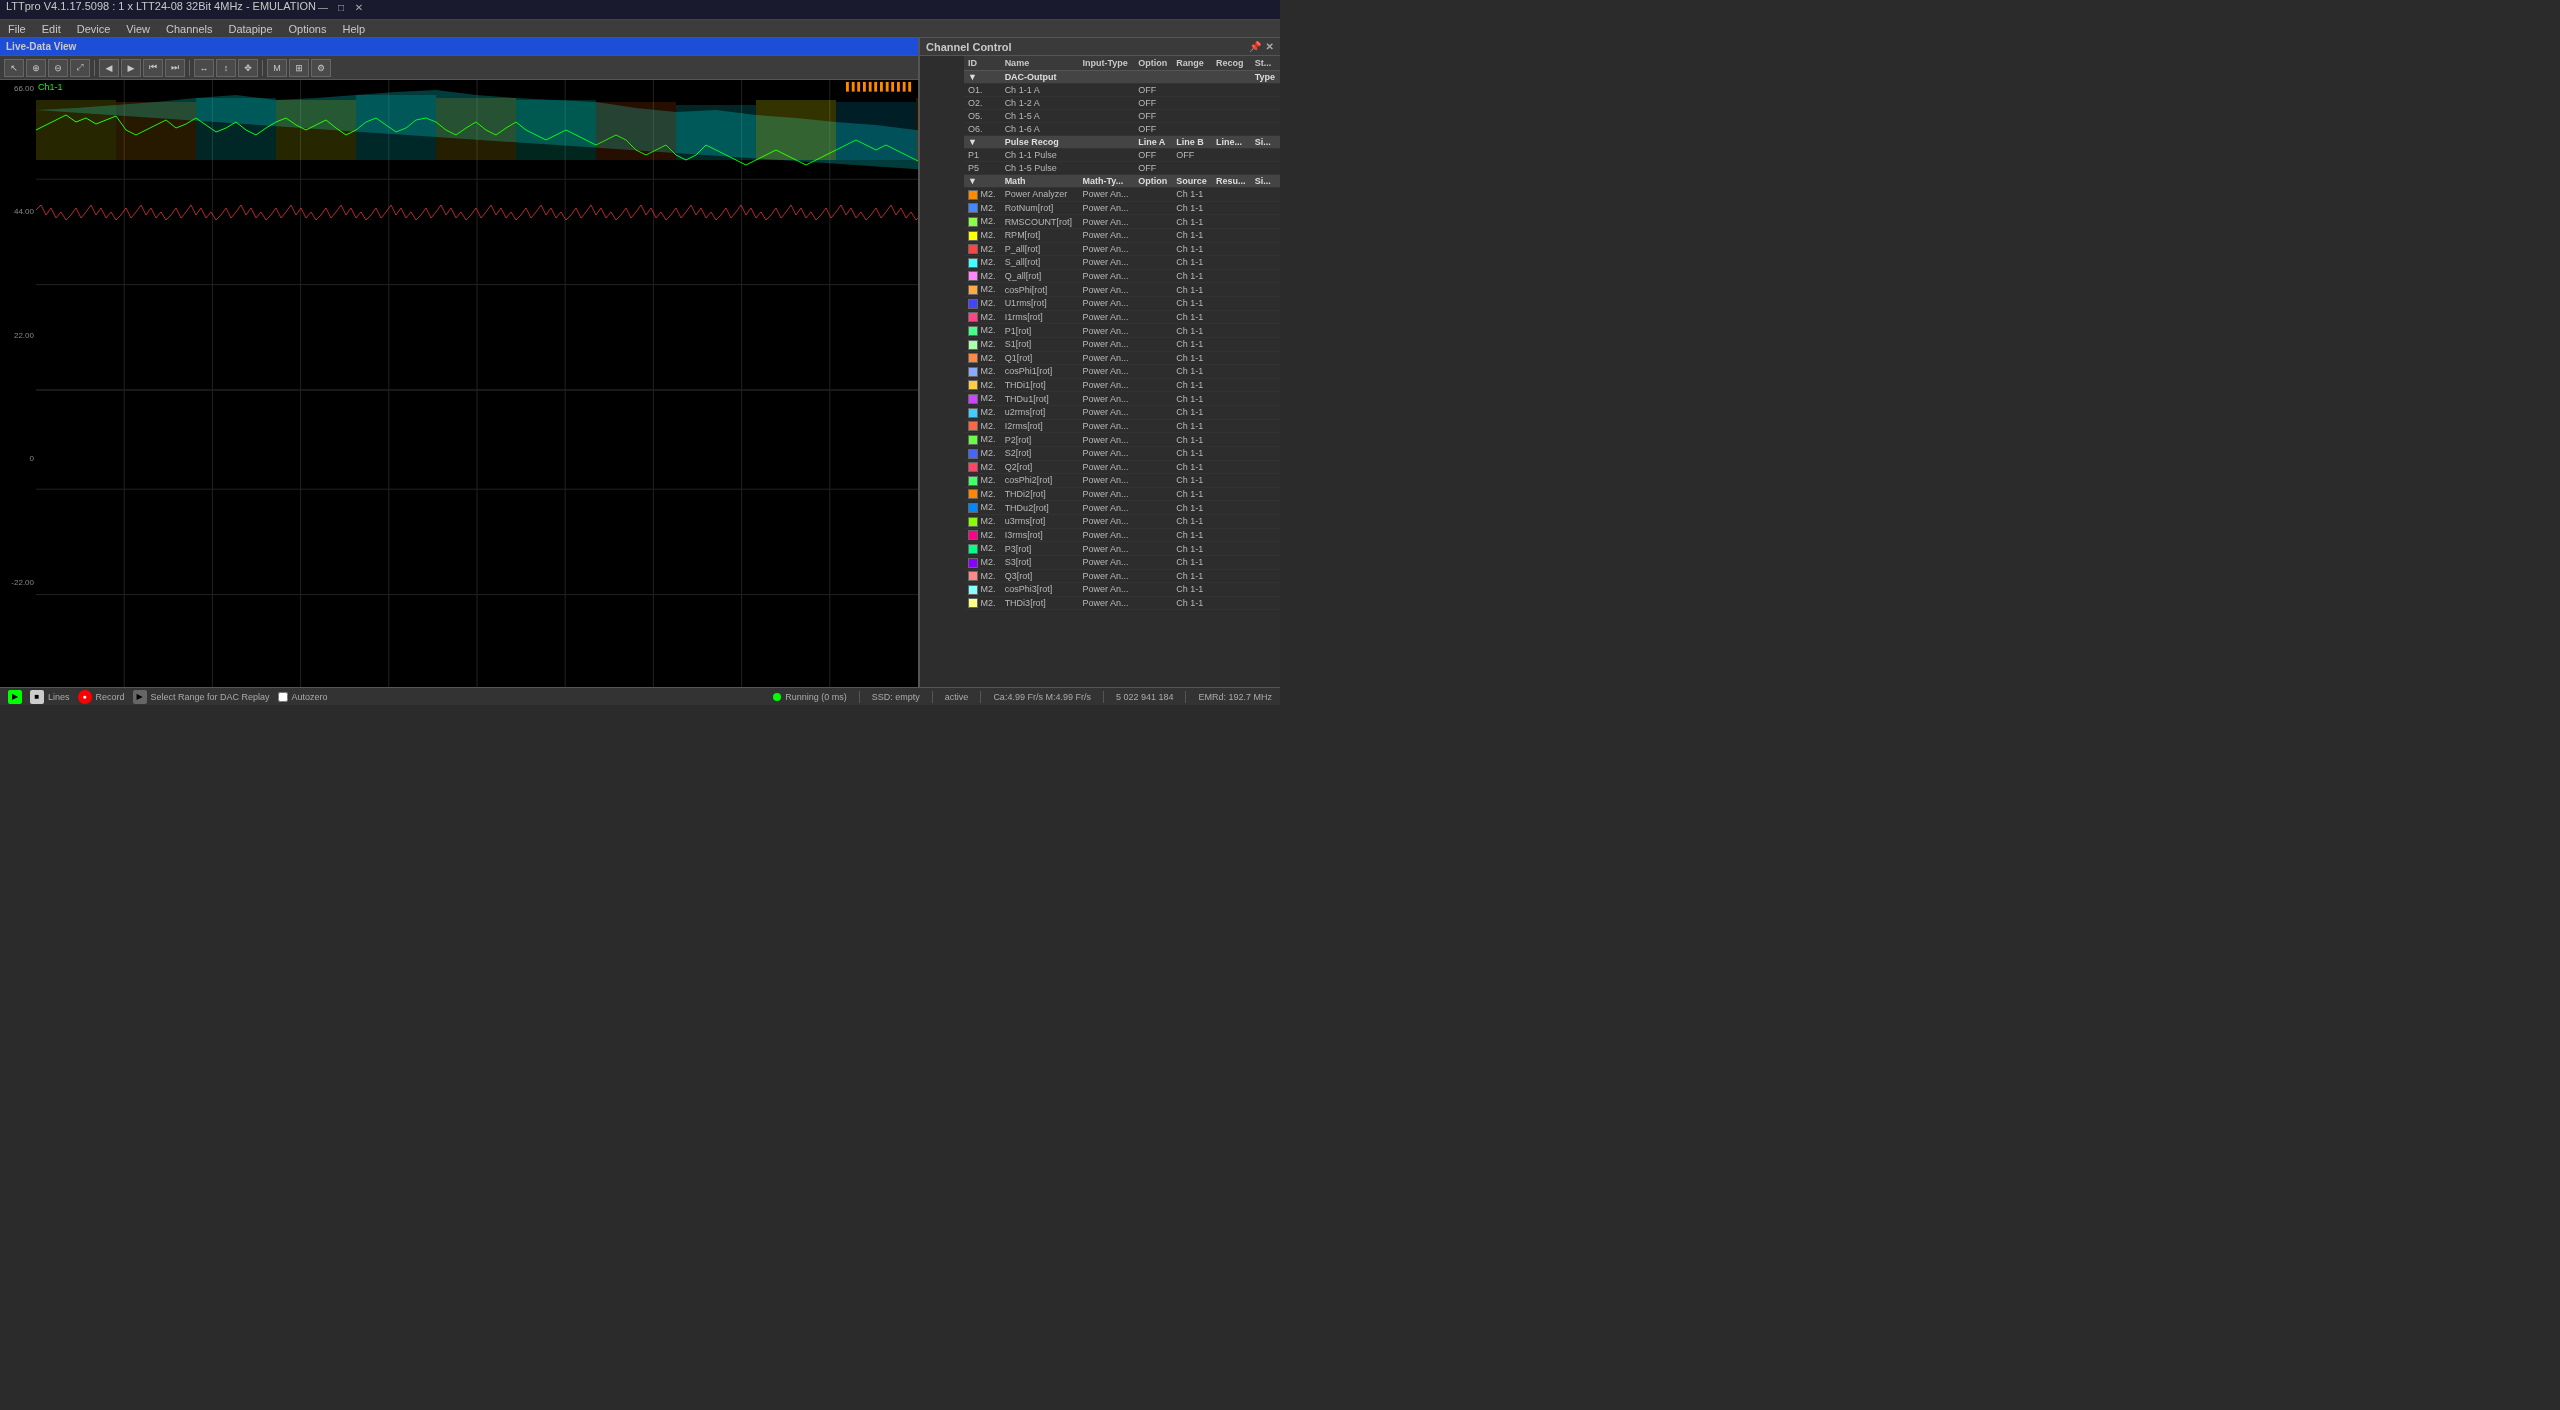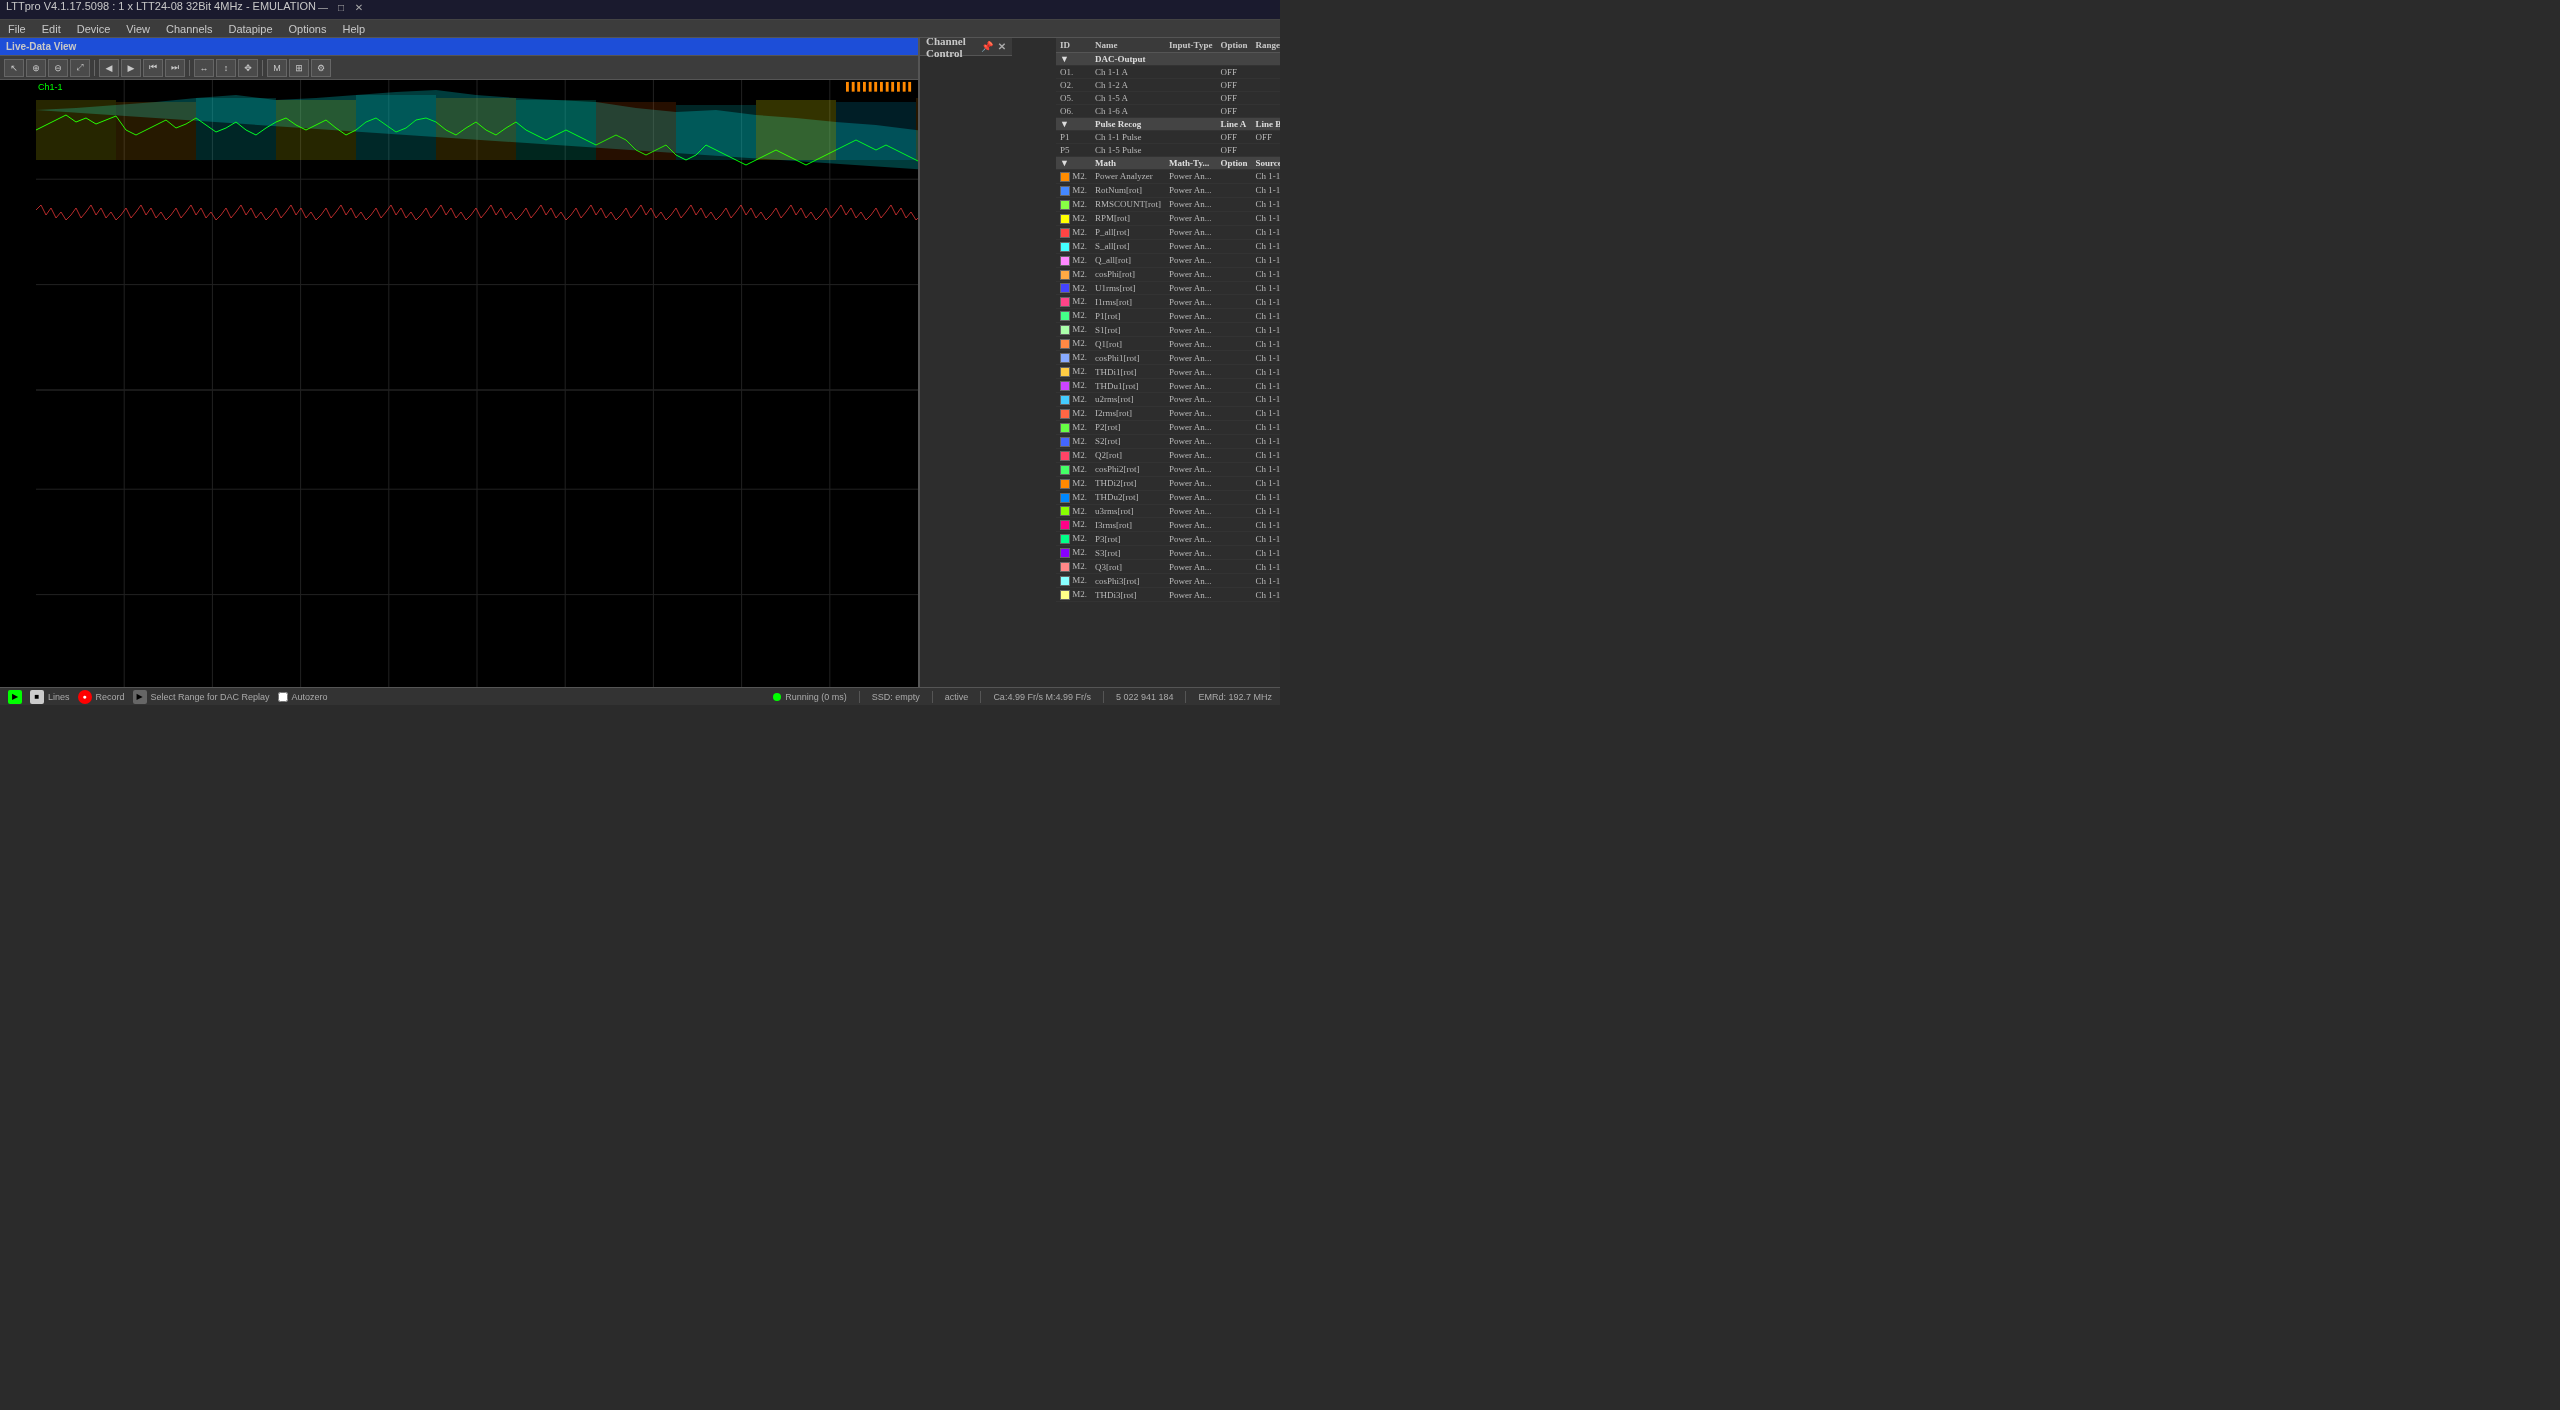--- a/index.html
+++ b/index.html
@@ -377,20 +377,28 @@
         <button class="toolbar-btn">⊞</button>
         <button class="toolbar-btn">⚙</button>
       </div>
 
       <div class="chart-area">
         <span class="ch1-label">Ch1-1</span>
         <div class="overlay-icons">
           <span style="color:#f80; font-size:8px;">▌▌▌▌▌▌▌▌▌▌▌▌</span>
         </div>
 
+        <div class="chart-y-axis">
+          <span class="chart-y-label">66.00</span>
+          <span class="chart-y-label">44.00</span>
+          <span class="chart-y-label">22.00</span>
+          <span class="chart-y-label">0</span>
+          <span class="chart-y-label">-22.00</span>
+          <span class="chart-y-label">-44.00</span>
+        </div>
 
         <svg class="waveform-container" style="position:absolute; top:0; left:36px; right:0; bottom:14px; width:calc(100% - 36px); height:calc(100% - 14px);">
           <defs>
             <filter id="blur1">
               <feGaussianBlur stdDeviation="0.5"></feGaussianBlur>
             </filter>
           </defs>
 
           <line x1="0" y1="16%" x2="100%" y2="16%" stroke="#222" stroke-width="1"></line>
           <line x1="0" y1="33%" x2="100%" y2="33%" stroke="#222" stroke-width="1"></line>
@@ -543,21 +551,21 @@
         <div class="scrollbar-h" style="position:absolute; bottom:0; left:36px; right:0; height:8px; background:#333;">
           <div class="scrollbar-h-thumb" style="background:#555; height:100%; width:100%;"></div>
         </div>
       </div>
     </div>
 
   </div>
 
   <div id="right-panel">
 
-    <div id="channel-control" style="flex:1; overflow:hidden; border-bottom:2px solid #555; display:flex; flex-direction:row;font-family:Liberation Serif, serif;">
+    <div id="channel-control" style="flex:1; overflow:hidden; border-bottom:2px solid #555; display:flex; flex-direction:column;">
       <div class="panel-header">
         <span>Channel Control</span>
         <div class="panel-header-controls">
           <span class="panel-header-btn">📌</span>
           <span class="panel-header-btn">✕</span>
         </div>
       </div>
       <div class="table-container">
         <table class="channel-table">
           <thead>

